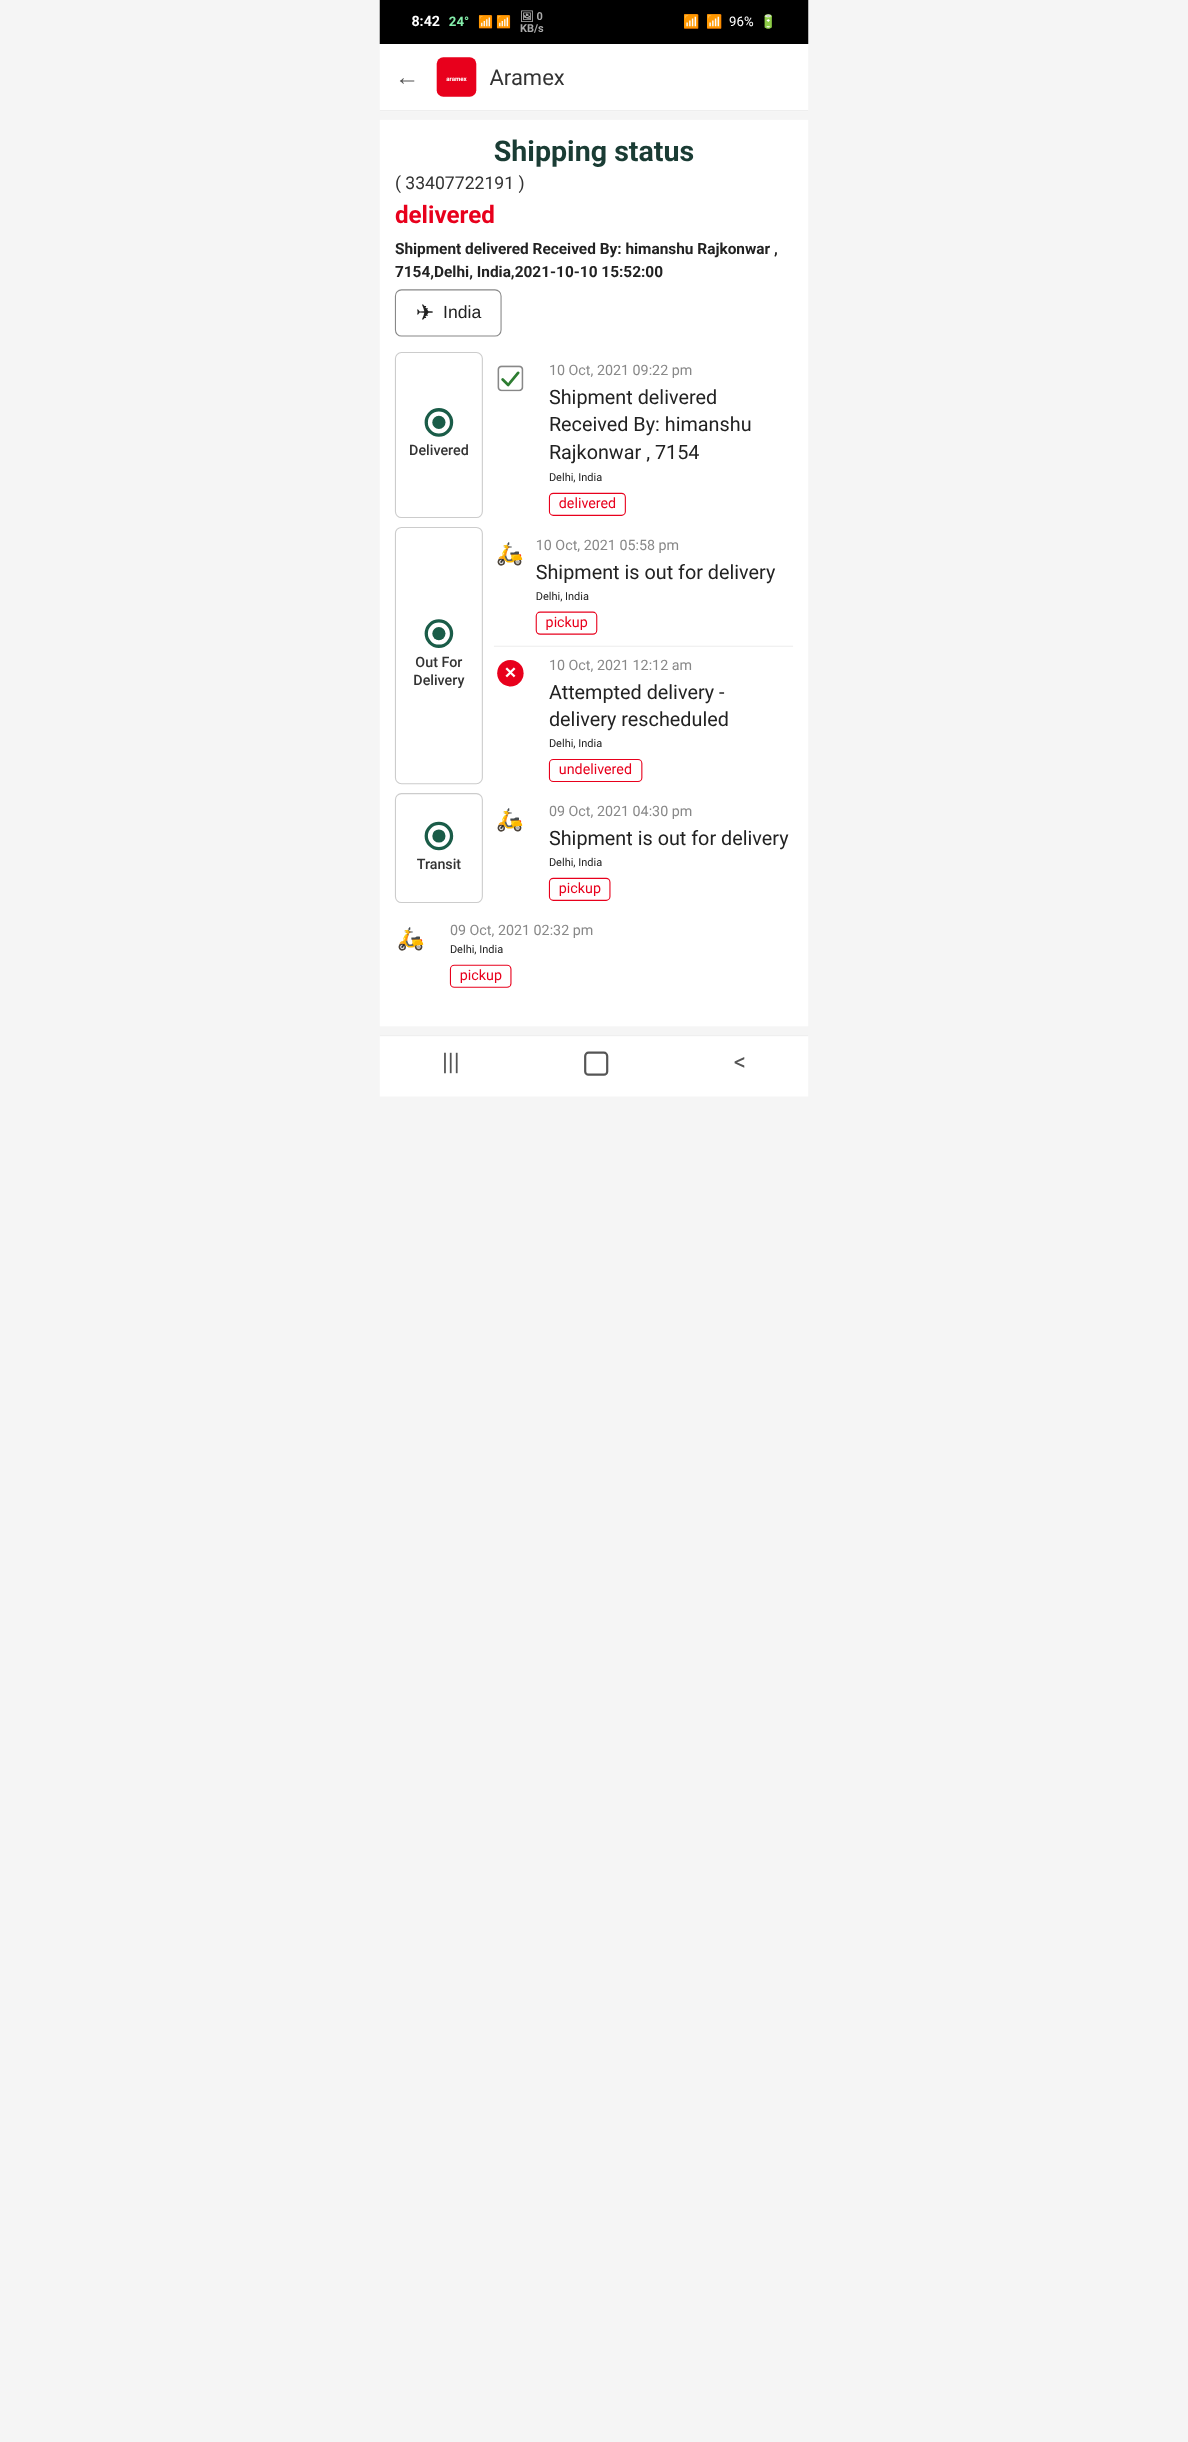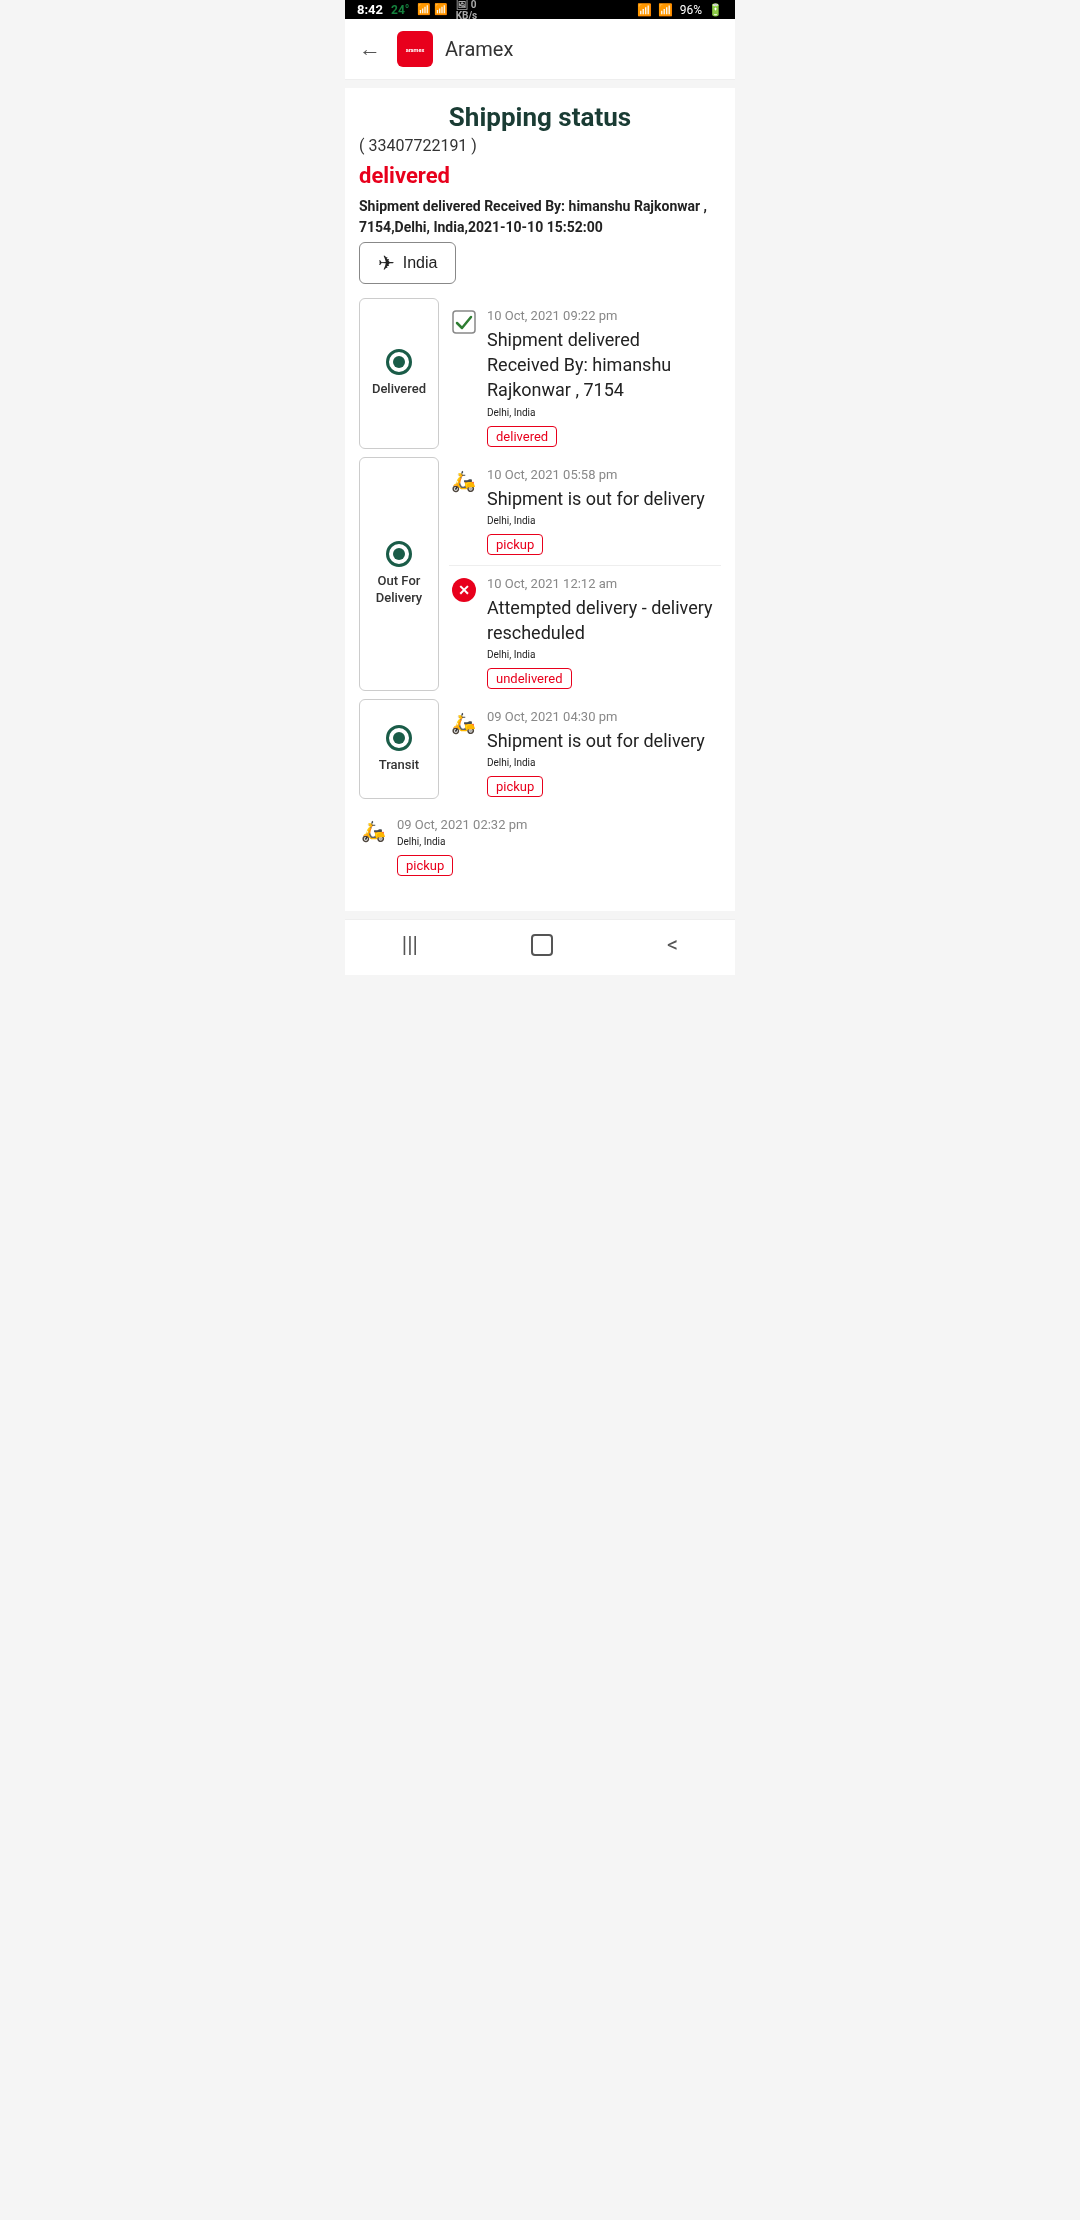--- a/index.html
+++ b/index.html
@@ -11,27 +11,27 @@
       margin: 0 auto;
       font-size: 14px;
       color: #222;
     }
     .status-bar {
       background: #000;
       color: #fff;
       display: flex;
       justify-content: space-between;
       align-items: center;
-      padding: 6px 12px;
+      padding: 6px 29px;
       font-size: 13px;
-      height: 19px;
+      height: 40px;
     }
     .status-bar .left { font-weight: bold; display: flex; align-items: center; gap: 8px; }
     .status-bar .right { display: flex; align-items: center; gap: 6px; font-size: 12px; }
-    .status-bar .temp { font-size: 12px; color: #15803d; }
+    .status-bar .temp { font-size: 12px; color: #86efac; }
 
     .top-bar {
       background: #fff;
       display: flex;
       align-items: center;
       padding: 12px 14px;
       border-bottom: 1px solid #eee;
       gap: 12px;
     }
     .top-bar .back-btn {
@@ -161,20 +161,21 @@
     }
 
     .event-item {
       display: flex;
       align-items: flex-start;
       padding: 10px 0 10px 0;
       border-bottom: 1px solid #eee;
     }
     .event-item:last-child {
       border-bottom: none;
+      gap: 12px;
     }
     .event-icon {
       width: 30px;
       min-width: 30px;
       margin-right: 8px;
       display: flex;
       align-items: flex-start;
       justify-content: center;
       padding-top: 2px;
       font-size: 20px;

